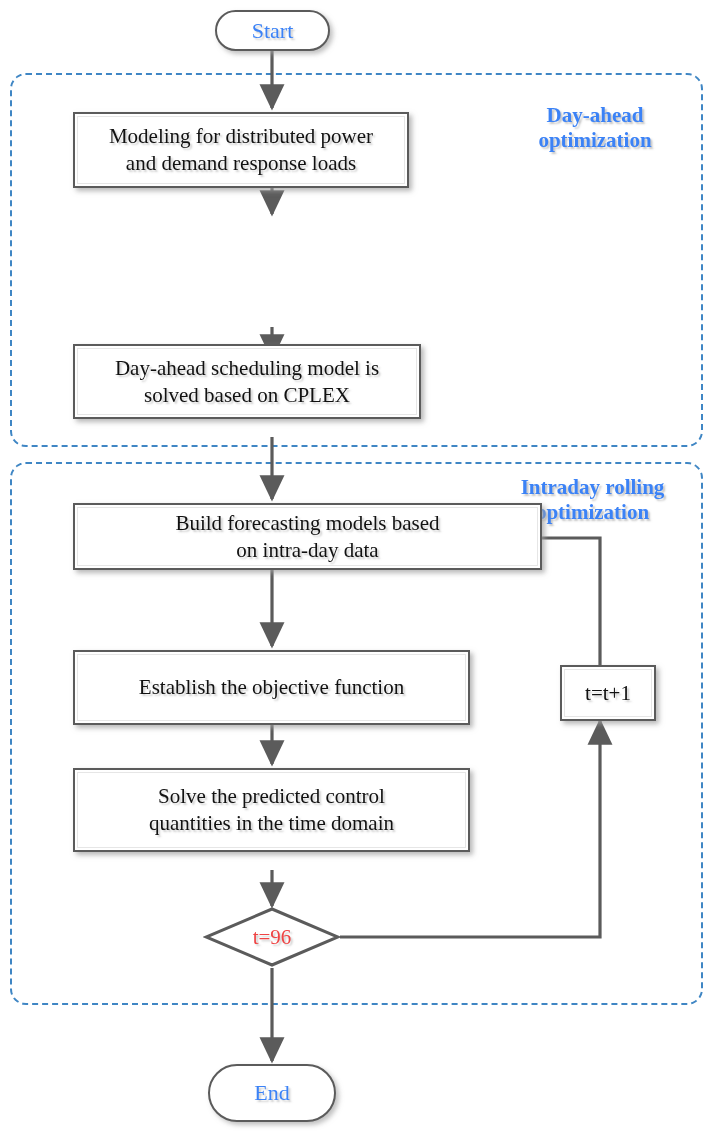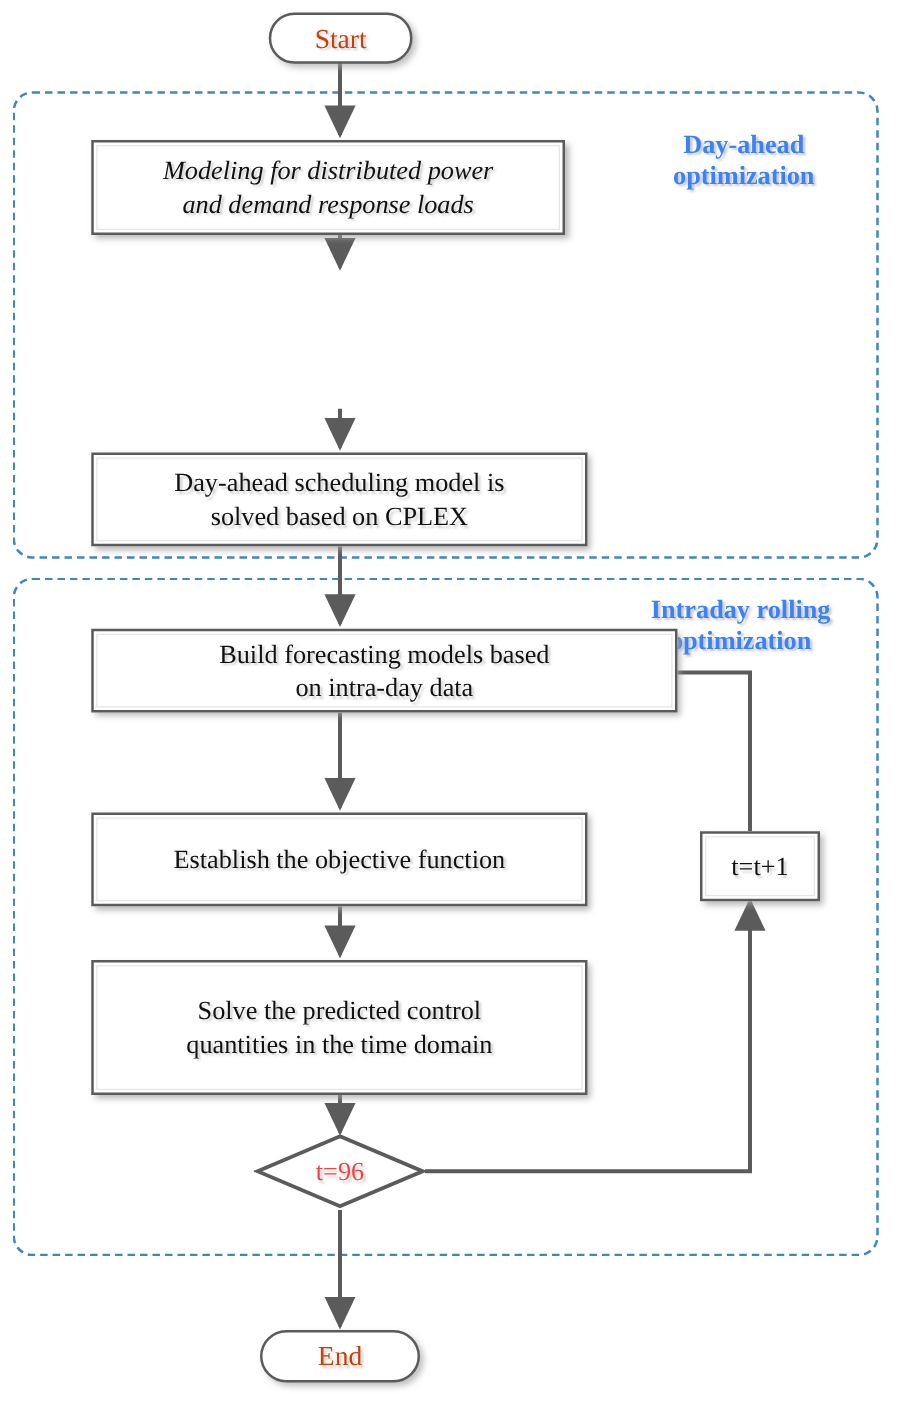--- a/index.html
+++ b/index.html
@@ -74,21 +74,21 @@
     position: absolute;
     box-sizing: border-box;
     background: #ffffff;
     border: 2px solid #5b5b5b;
     border-radius: 999px;
     display: flex;
     align-items: center;
     justify-content: center;
     font-family: "Liberation Serif", "DejaVu Serif", serif;
     font-size: 22px;
-    color: #c2410c;
+    color: #3b82f6;
     box-shadow: 3px 3px 5px rgba(165,165,165,0.7);
   }
   .terminator span {
     text-shadow: 2px 2px 2px rgba(170,170,170,0.6);
   }
 
   
   .diamond-wrap {
     position: absolute;
   }
@@ -154,59 +154,59 @@
       <path d="M340,937 L600,937 L600,721"></path>
 
       <path d="M600,665 L600,538 L475,538"></path>
     </g>
   </svg>
 
   <div class="terminator" style="left:215px; top:10px; width:115px; height:41px;">
     <span>Start</span>
   </div>
 
-  <div class="node" style="left:73px; top:112px; width:379px; height:76px;font-style:italic;">
+  <div class="node" style="left:73px; top:112px; width:336px; height:76px;">
     <div class="inner-ring"></div>
     <div class="node-text">Modeling for distributed power
 and demand response loads</div>
   </div>
 
 
-  <div class="node" style="left:73px; top:362px; width:397px; height:75px;">
+  <div class="node" style="left:73px; top:344px; width:348px; height:75px;">
     <div class="inner-ring"></div>
     <div class="node-text">Day-ahead scheduling model is
 solved based on CPLEX</div>
   </div>
 
   <div class="node" style="left:73px; top:503px; width:469px; height:67px;">
     <div class="inner-ring"></div>
     <div class="node-text">Build forecasting models based
 on intra-day data</div>
   </div>
 
   <div class="node" style="left:73px; top:650px; width:397px; height:75px;">
     <div class="inner-ring"></div>
     <div class="node-text">Establish the objective function</div>
   </div>
 
-  <div class="node" style="left:73px; top:768px; width:397px; height:108px;">
+  <div class="node" style="left:73px; top:768px; width:397px; height:84px;">
     <div class="inner-ring"></div>
     <div class="node-text">Solve the predicted control
 quantities in the time domain</div>
   </div>
 
   <div class="node" style="left:560px; top:665px; width:96px; height:56px;">
     <div class="inner-ring"></div>
     <div class="node-text">t=t+1</div>
   </div>
 
   <div class="diamond-wrap" style="left:203px; top:906px; width:138px; height:62px;">
     <svg width="138" height="62" viewBox="0 0 138 62" xmlns="http://www.w3.org/2000/svg">
       <polygon points="69,3 135,31 69,59 3,31" fill="#ffffff" stroke="#5b5b5b" stroke-width="3"></polygon>
     </svg>
     <div class="diamond-label">t=96</div>
   </div>
 
-  <div class="terminator" style="left:208px; top:1064px; width:128px; height:42px;">
+  <div class="terminator" style="left:208px; top:1064px; width:128px; height:58px;">
     <span>End</span>
   </div>
 
 </div>
 
 </body></html>

